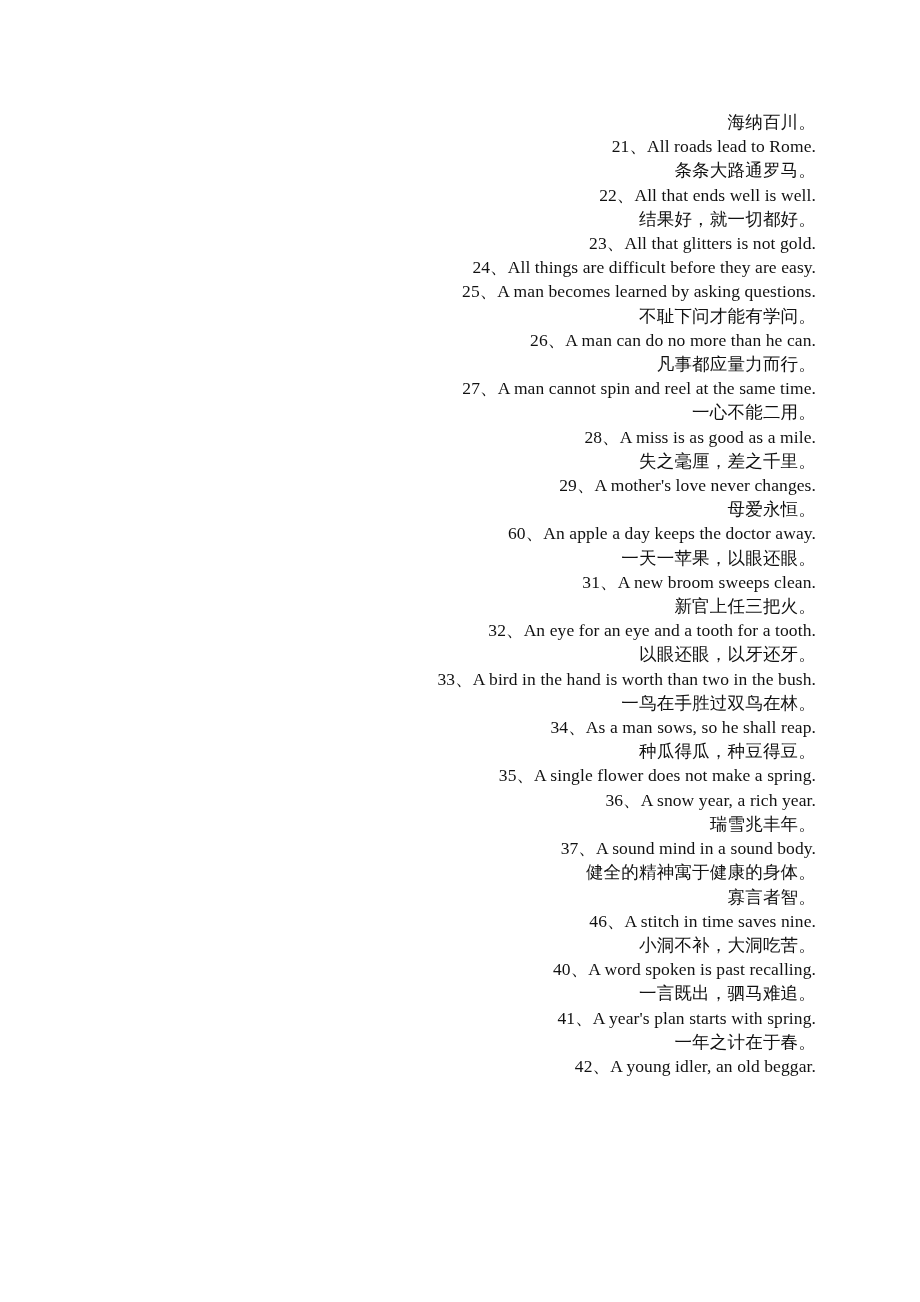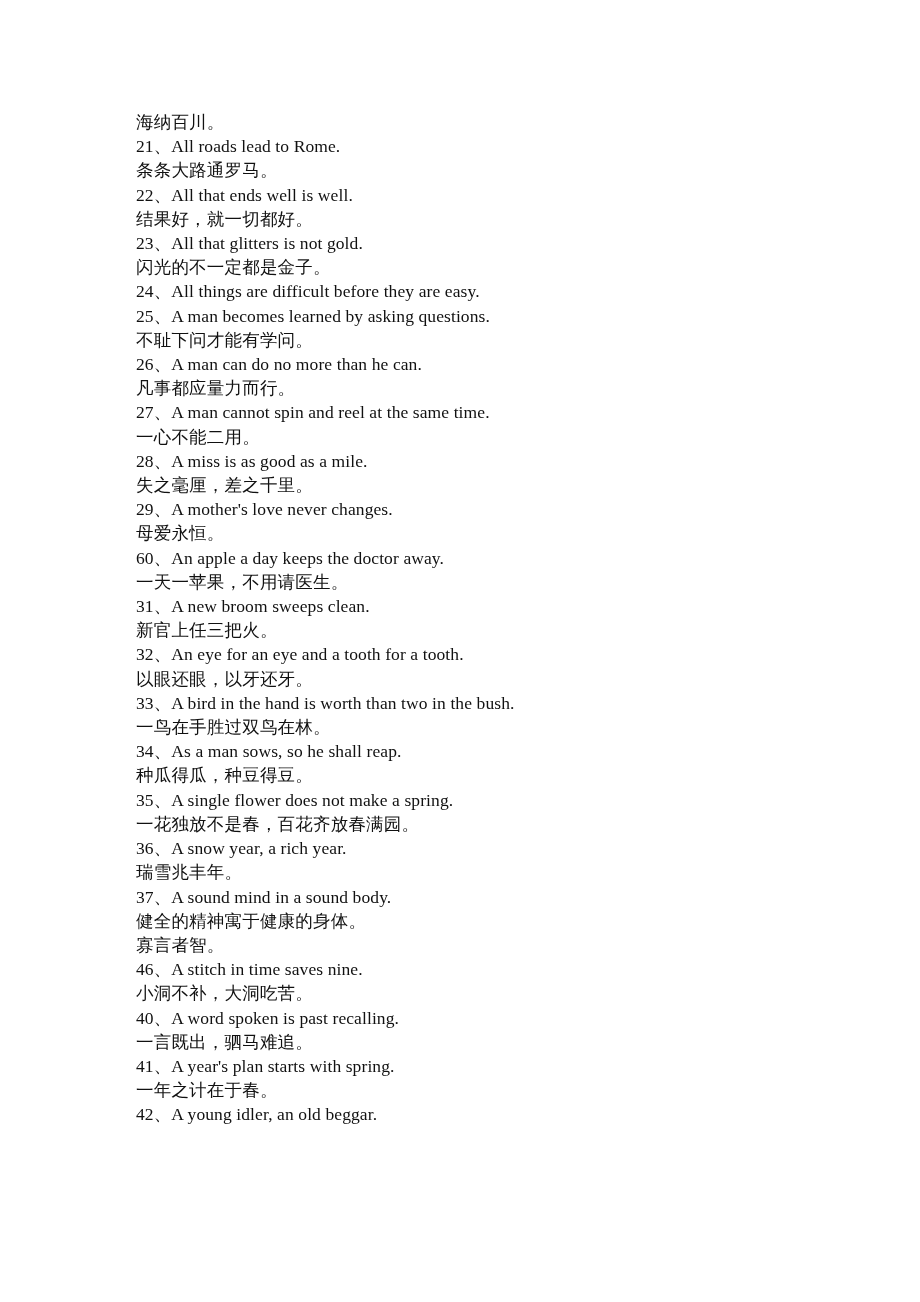--- a/index.html
+++ b/index.html
@@ -20,20 +20,21 @@
     width: 920px;
     height: 1302px;
     background: #ffffff;
     box-sizing: border-box;
   }
   .content {
     position: absolute;
     left: 136px;
     top: 110px;
     width: 680px;
+    text-align: right;
   }
   .line {
     font-size: 17.5px;
     line-height: 24.2px;
     white-space: pre;
     letter-spacing: 0.1px;
     color: #111111;
   }
   .line.zh {
     font-size: 17.5px;
@@ -48,44 +49,42 @@
 
 <div class="page">
   <div class="content" id="text-body">
 
   <div class="line zh">海纳百川。</div>
       <div class="line en">21、All roads lead to Rome.</div>
       <div class="line zh">条条大路通罗马。</div>
       <div class="line en">22、All that ends well is well.</div>
       <div class="line zh">结果好，就一切都好。</div>
       <div class="line en">23、All that glitters is not gold.</div>
-      <div class="line zh">闪光的不一定都是金子。</div>
       <div class="line en">24、All things are difficult before they are easy.</div>
       <div class="line en">25、A man becomes learned by asking questions.</div>
       <div class="line zh">不耻下问才能有学问。</div>
       <div class="line en">26、A man can do no more than he can.</div>
       <div class="line zh">凡事都应量力而行。</div>
       <div class="line en">27、A man cannot spin and reel at the same time.</div>
       <div class="line zh">一心不能二用。</div>
       <div class="line en">28、A miss is as good as a mile.</div>
       <div class="line zh">失之毫厘，差之千里。</div>
       <div class="line en">29、A mother's love never changes.</div>
       <div class="line zh">母爱永恒。</div>
       <div class="line en">60、An apple a day keeps the doctor away.</div>
-      <div class="line zh">一天一苹果，不用请医生。</div>
+      <div class="line zh">一天一苹果，以眼还眼。</div>
       <div class="line en">31、A new broom sweeps clean.</div>
       <div class="line zh">新官上任三把火。</div>
       <div class="line en">32、An eye for an eye and a tooth for a tooth.</div>
       <div class="line zh">以眼还眼，以牙还牙。</div>
       <div class="line en">33、A bird in the hand is worth than two in the bush.</div>
       <div class="line zh">一鸟在手胜过双鸟在林。</div>
       <div class="line en">34、As a man sows, so he shall reap.</div>
       <div class="line zh">种瓜得瓜，种豆得豆。</div>
       <div class="line en">35、A single flower does not make a spring.</div>
-      <div class="line zh">一花独放不是春，百花齐放春满园。</div>
       <div class="line en">36、A snow year, a rich year.</div>
       <div class="line zh">瑞雪兆丰年。</div>
       <div class="line en">37、A sound mind in a sound body.</div>
       <div class="line zh">健全的精神寓于健康的身体。</div>
       <div class="line zh">寡言者智。</div>
       <div class="line en">46、A stitch in time saves nine.</div>
       <div class="line zh">小洞不补，大洞吃苦。</div>
       <div class="line en">40、A word spoken is past recalling.</div>
       <div class="line zh">一言既出，驷马难追。</div>
       <div class="line en">41、A year's plan starts with spring.</div>

